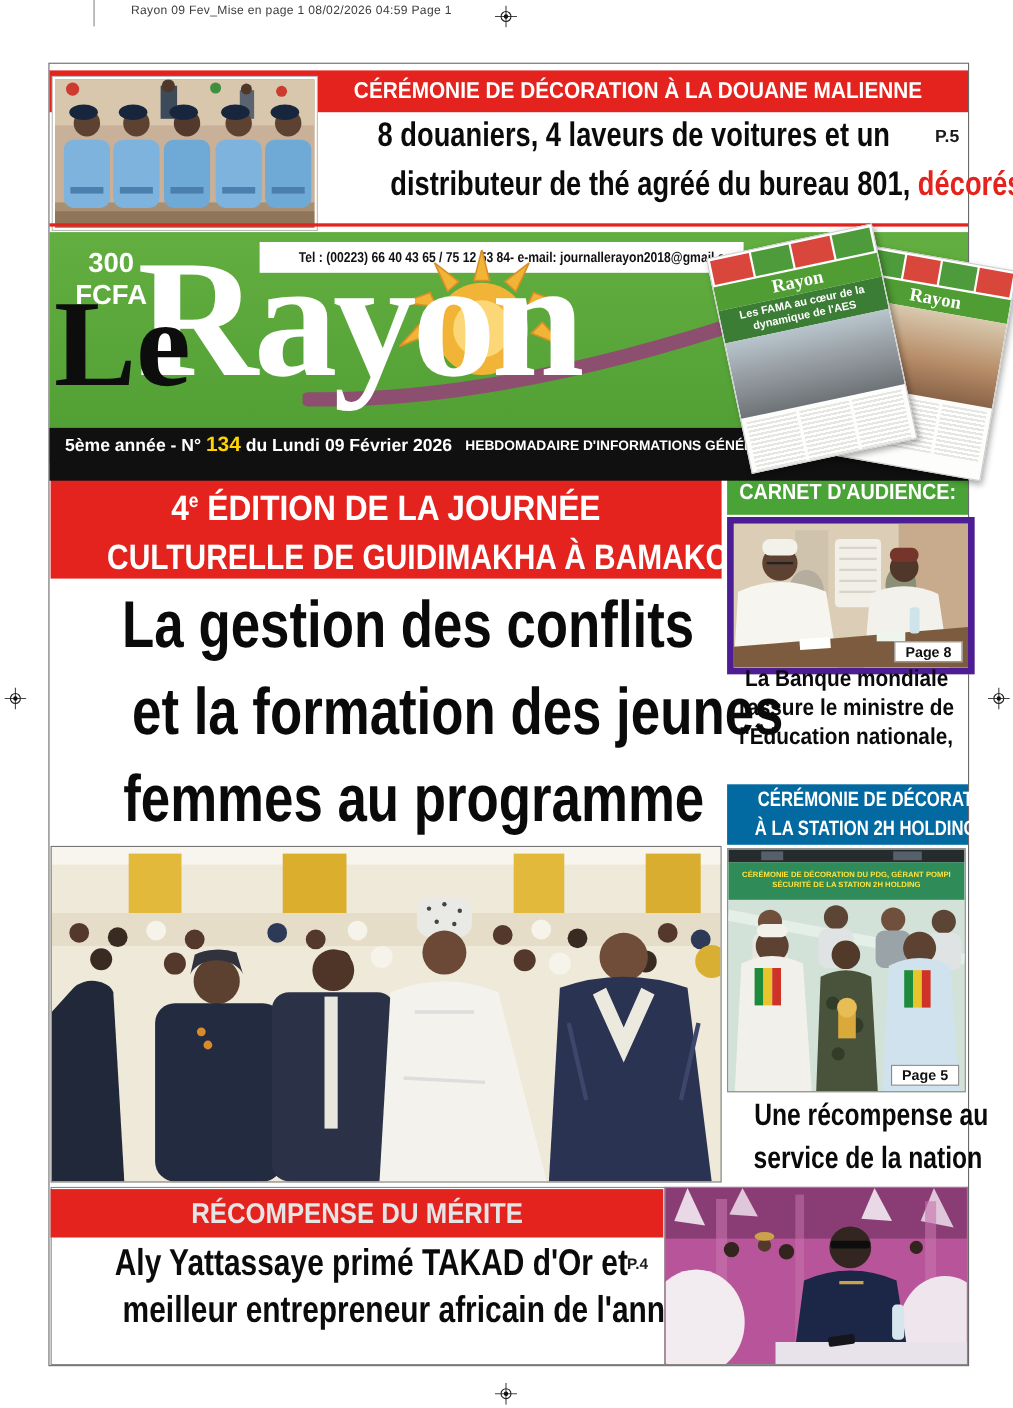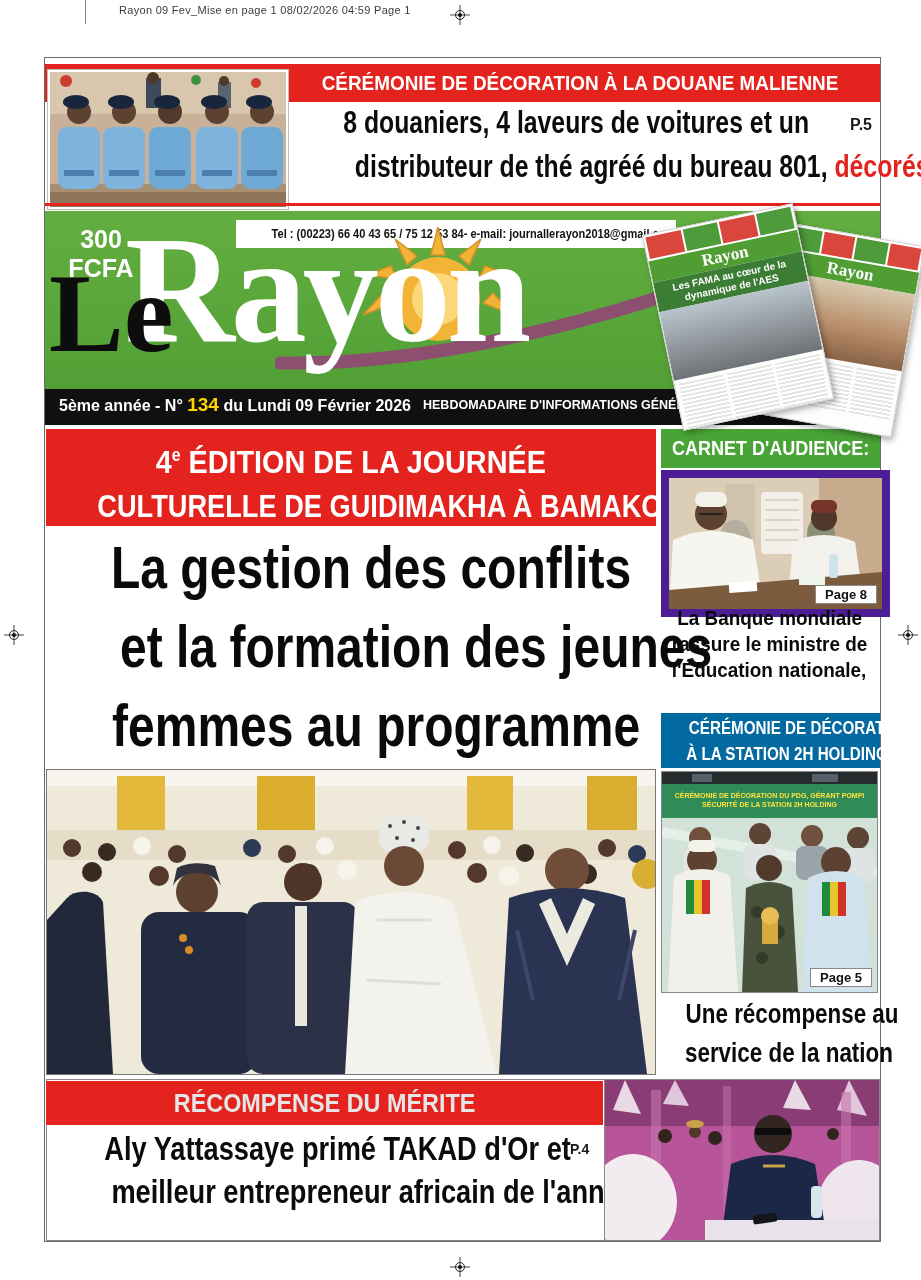--- a/index.html
+++ b/index.html
@@ -37,21 +37,21 @@
   .price{left:14px;top:14px;width:84px;text-align:center;color:#fff;font-weight:bold;
          font-size:25px;line-height:29px;}
   .telbar{left:191px;top:9px;width:440px;height:28px;background:#fff;text-align:center;
           line-height:28px;font-size:13px;font-weight:bold;color:#111;}
   .logo-le{left:4px;top:46px;font-family:"Liberation Serif",serif;font-weight:bold;
            font-size:112px;line-height:112px;color:#0d0d0d;z-index:4;}
   .logo-rayon{left:80px;top:-6px;font-family:"Liberation Serif",serif;font-weight:bold;
               font-size:152px;line-height:170px;color:#fff;letter-spacing:-4px;z-index:3;}
   .sun{left:318px;top:16px;z-index:1;}
   .swoosh{left:230px;top:60px;z-index:2;}
-  .stripe{left:0;top:178px;right:0;height:36px;background:#101010;z-index:2;}
+  .stripe{left:0;top:178px;right:0;height:48px;background:#101010;z-index:2;}
   .issue{left:14px;top:0;height:32px;line-height:32px;color:#fff;font-weight:bold;font-size:16px;}
   .issue .num{color:#ffd400;font-size:19px;}
   .tagline{left:378px;top:0;height:32px;line-height:32px;color:#fff;font-weight:bold;font-size:12.5px;}
   .thumb{background:#fdfdfb;border:1px solid #cfcfcf;box-shadow:2px 3px 6px rgba(0,0,0,.35);overflow:hidden;z-index:5;}
   .thumb1{left:616px;top:6px;width:152px;height:198px;transform:rotate(-12deg);z-index:6;}
   .thumb2{left:726px;top:22px;width:136px;height:192px;transform:rotate(10deg);z-index:5;}
   .th-top{height:22px;background:#fff;display:flex;gap:2px;padding:2px;}
   .th-top i{flex:1;background:#d8463c;}
   .th-top i.g{background:#4d9b3b;}
   .th-logo{height:22px;background:#4f9d33;color:#fff;font-family:"Liberation Serif",serif;
@@ -67,21 +67,21 @@
   .ms-kicker{left:1px;top:371px;width:610px;height:97px;background:#e4231e;color:#fff;
              text-align:center;font-weight:bold;font-size:32px;line-height:44px;padding-top:4px;box-sizing:border-box;}
   .ms-kicker sup{font-size:55%;vertical-align:12px;}
   .ms-headline{left:1px;top:470px;width:610px;height:240px;text-align:center;color:#0a0a0a;
                font-weight:bold;font-size:60px;line-height:79px;}
   .ms-photo{left:1px;top:711px;width:608px;height:304px;border:1px solid #777;overflow:hidden;background:#efe9da;}
 
   
   .rc-kicker1{left:616px;top:371px;width:219px;height:39px;background:#49a336;color:#fff;
               font-weight:bold;font-size:20px;line-height:39px;}
-  .rc-photo1{left:616px;top:412px;width:213px;height:131px;border:8px solid #4c1d95;overflow:hidden;background:#dbcdb6;}
+  .rc-photo1{left:616px;top:412px;width:213px;height:131px;border:6px solid #4c1d95;overflow:hidden;background:#dbcdb6;}
   .pageref{position:absolute;right:5px;bottom:5px;background:#fff;border:1px solid #888;
            font-weight:bold;font-size:13px;color:#111;padding:1px 9px;}
   .rc-head1{left:614px;top:547px;width:221px;height:106px;text-align:center;color:#0a0a0a;
             font-weight:bold;font-size:21px;line-height:26px;}
   .rc-kicker2{left:616px;top:655px;width:219px;height:55px;background:#0369a1;color:#fff;text-align:center;
               font-weight:bold;font-size:19px;line-height:26px;padding-top:2px;box-sizing:border-box;}
   .rc-photo2{left:616px;top:713px;width:215px;height:220px;border:1px solid #888;overflow:hidden;background:#d3e2d8;}
   .ph-banner{position:absolute;left:0;right:0;top:12px;height:34px;color:#ffe23d;font-weight:bold;
              font-size:7px;line-height:9px;text-align:center;padding-top:7px;box-sizing:border-box;}
   .rc-head2{left:614px;top:936px;width:221px;height:82px;text-align:center;color:#0a0a0a;

